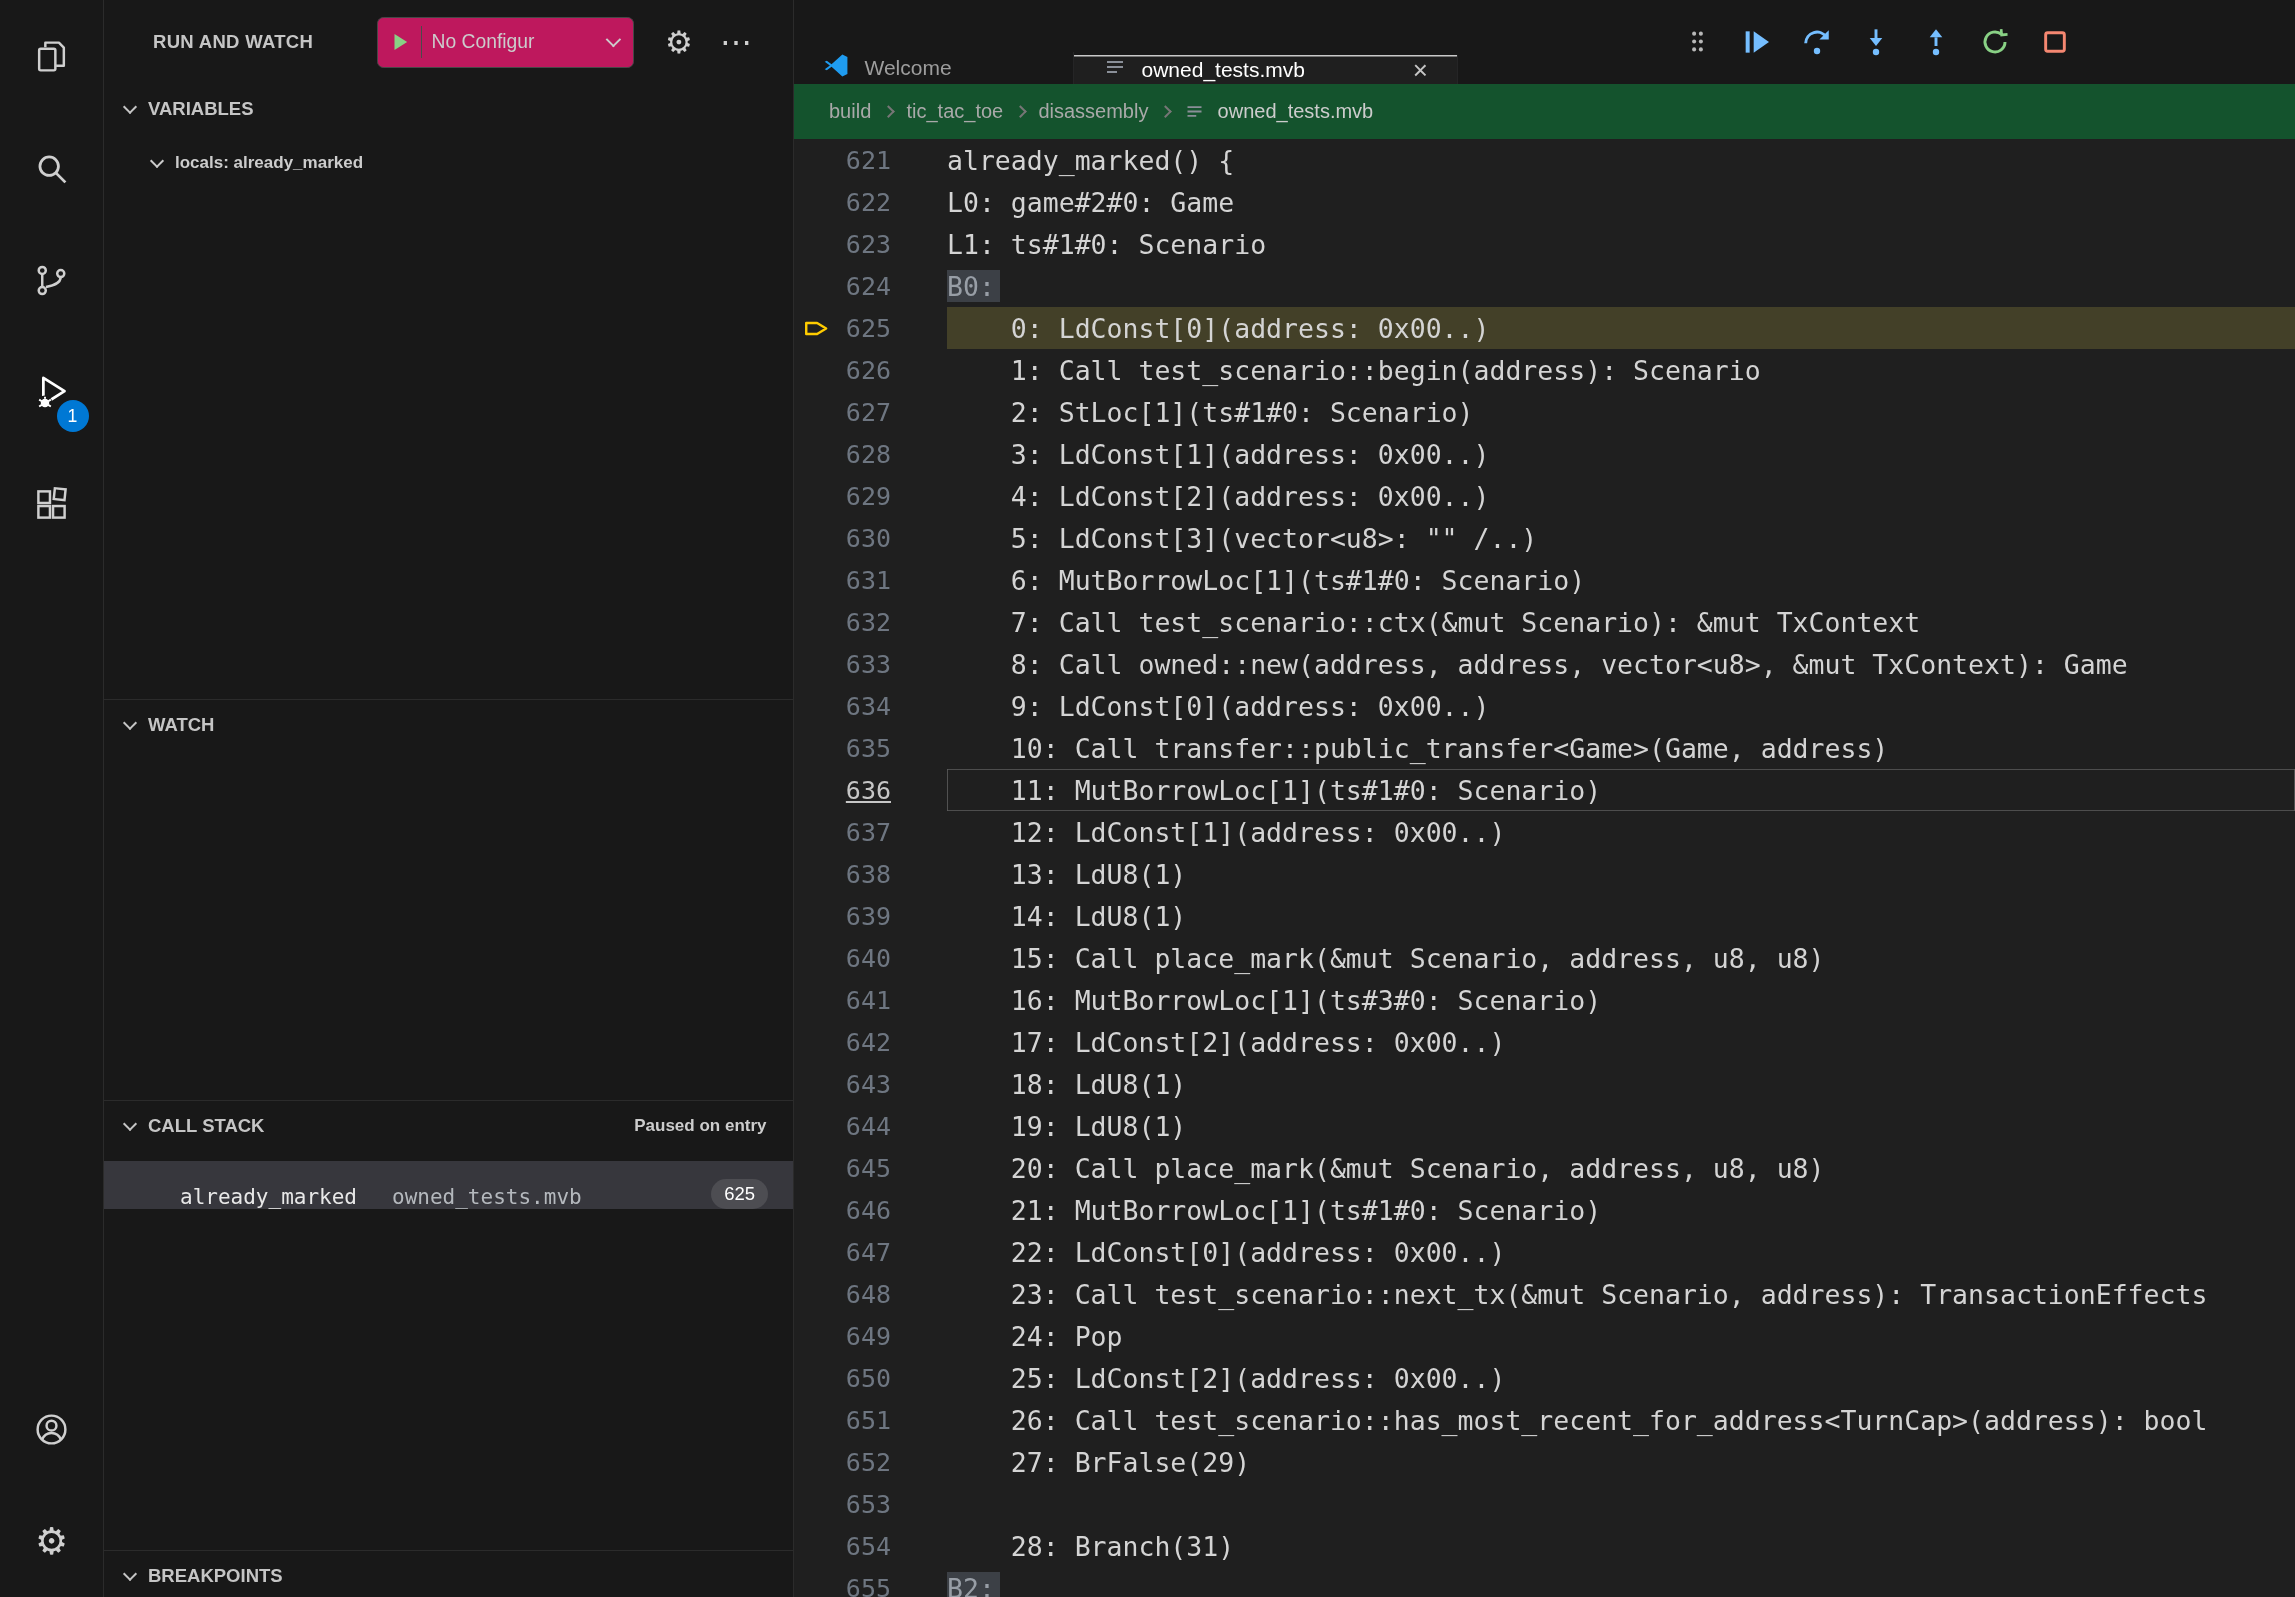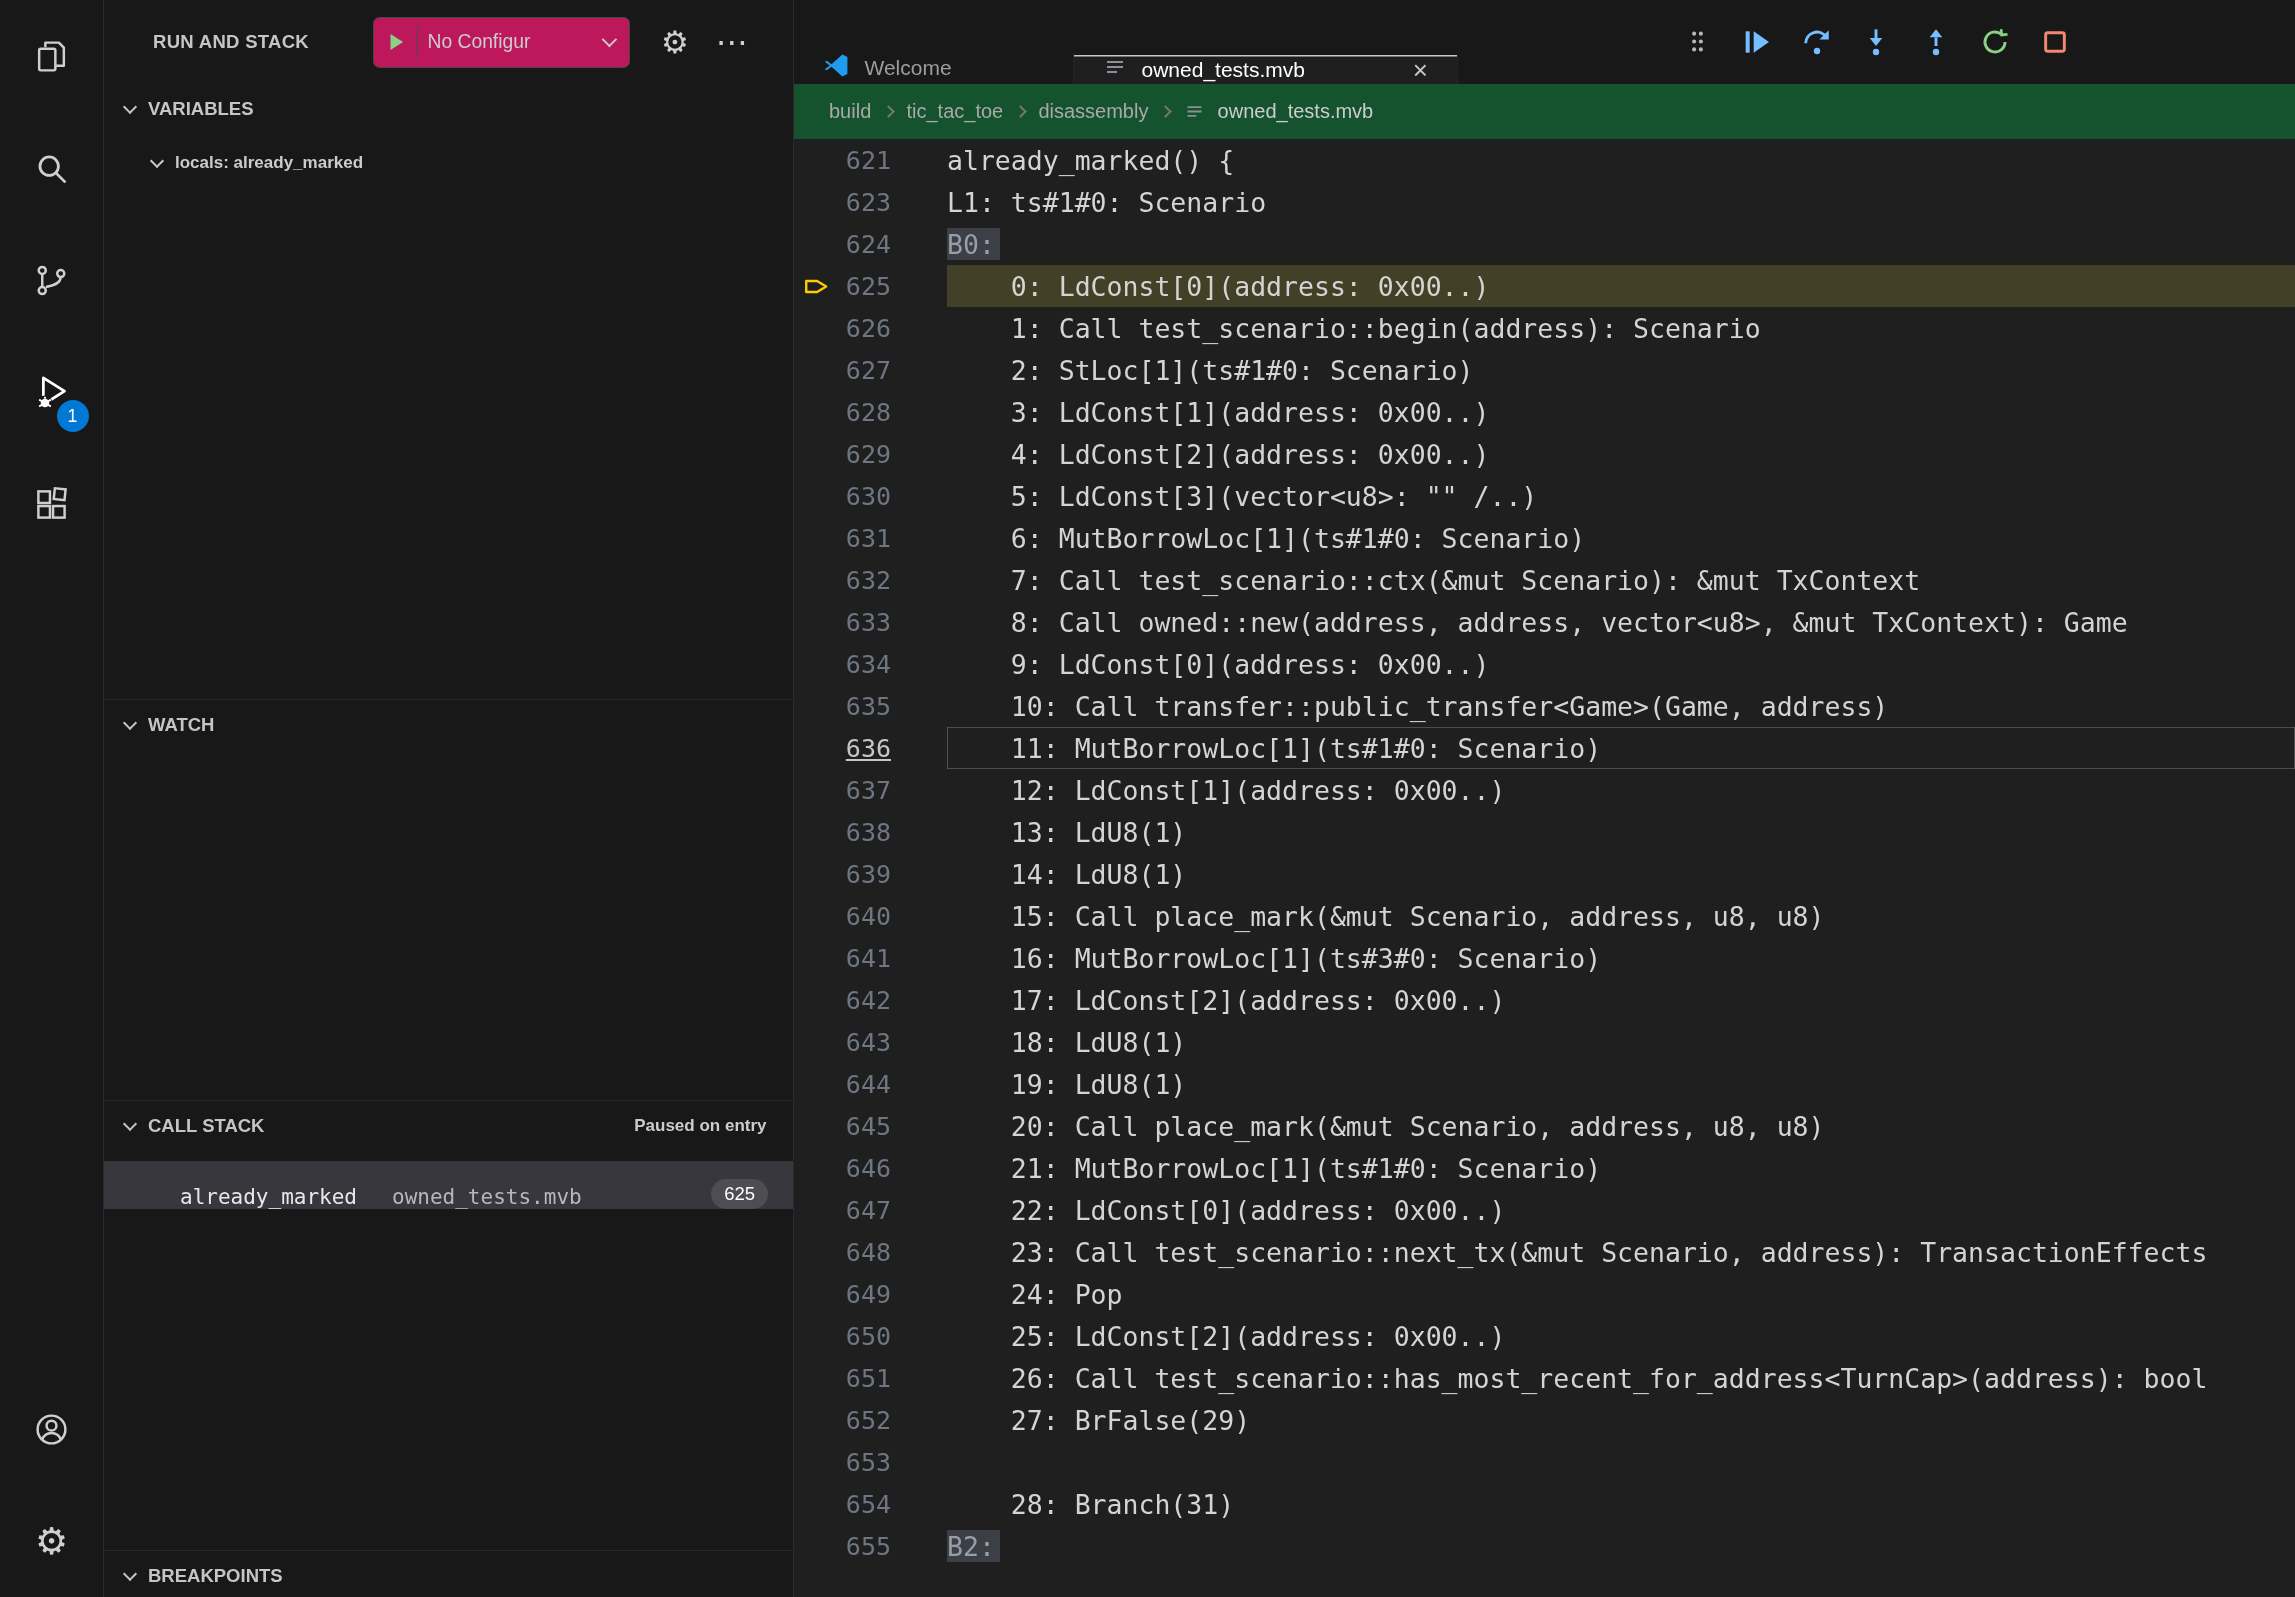--- a/index.html
+++ b/index.html
@@ -195,21 +195,21 @@
         </span>
       </div>
       <div class="ab-item">
         <span class="glyph-gear">⚙</span>
       </div>
     </div>
   </div>
 
   <div class="sidebar">
     <div class="sidebar-toolbar">
-      <span class="sidebar-title">RUN AND STACK</span>
+      <span class="sidebar-title">RUN AND WATCH</span>
       <div class="run-config">
         <span class="play">
           <svg viewBox="0 0 16 16" width="22" height="22">
               <path d="M4 2.2l9.2 5.8L4 13.8z" fill="#89d185"></path>
             </svg>
         </span>
         <span class="divider"></span>
         <span class="cfg-label">No Configur</span>
         <span class="chev down"></span>
       </div>
@@ -345,20 +345,26 @@
 
     <div class="code-area">
         <div class="code-row">
           <div class="bp-margin"></div>
           <div class="line-num">621</div>
           <div class="num-gap"></div>
           <div class="line-content">already_marked() {</div>
         </div>
         <div class="code-row">
           <div class="bp-margin"></div>
+          <div class="line-num">622</div>
+          <div class="num-gap"></div>
+          <div class="line-content">L0: game#2#0: Game</div>
+        </div>
+        <div class="code-row">
+          <div class="bp-margin"></div>
           <div class="line-num">623</div>
           <div class="num-gap"></div>
           <div class="line-content">L1: ts#1#0: Scenario</div>
         </div>
         <div class="code-row">
           <div class="bp-margin"></div>
           <div class="line-num">624</div>
           <div class="num-gap"></div>
           <div class="line-content"><span class="block-label">B0:</span></div>
         </div>

